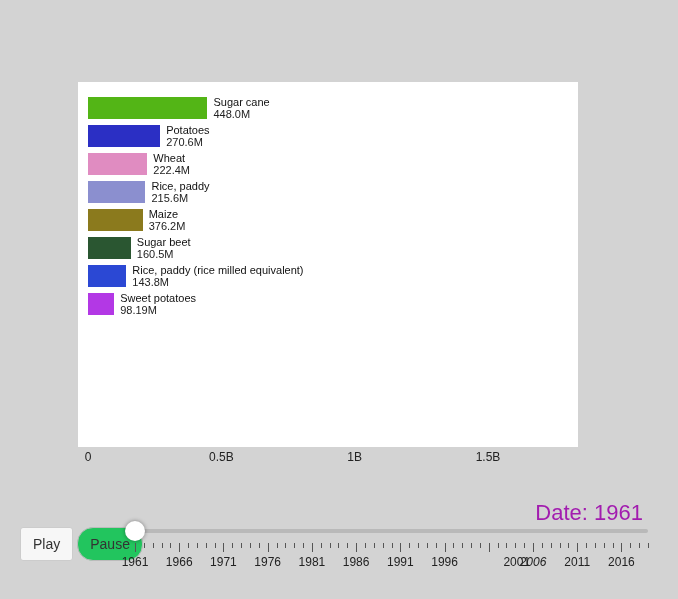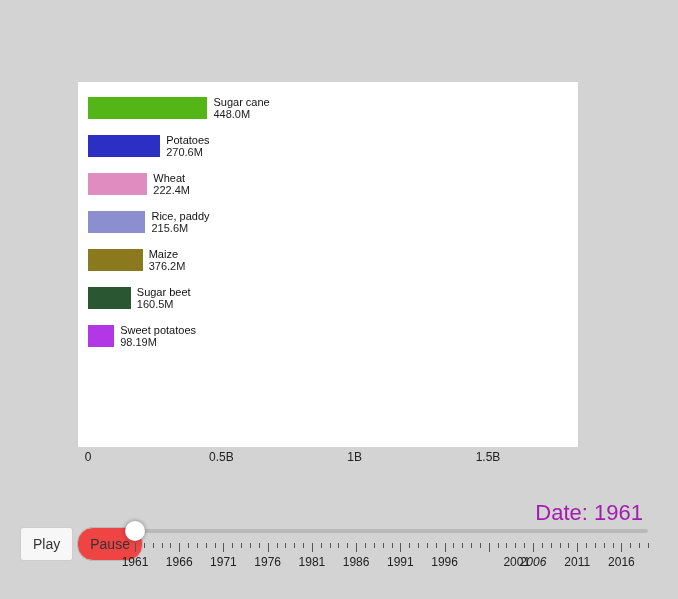--- a/index.html
+++ b/index.html
@@ -21,21 +21,21 @@
     top: 82px;
     width: 500px;
     height: 365px;
     background: #fff;
     box-sizing: border-box;
     padding: 12px 10px 6px 10px;
   }
   .bars {
     display: flex;
     flex-direction: column;
-    gap: 10px;
+    gap: 0;
   }
   .bar-row {
     position: relative;
     display: flex;
     align-items: center;
     height: 28px;
   }
   .bar {
     height: 22px;
   }
@@ -81,21 +81,21 @@
   .btn {
     background: #f7f7f7;
     border: 1px solid #ccc;
     border-radius: 3px;
     padding: 8px 12px;
     font-size: 14px;
     color: #333;
     cursor: pointer;
   }
   .btn + .btn {
-    background: #ef4444;
+    background: #22c55e;
     border-color: #bbb;
     border-radius: 16px;
   }
   .slider-wrap {
     position: absolute;
     left: 135px;
     right: 30px;
     bottom: 18px;
     height: 60px;
   }
@@ -170,20 +170,24 @@
           <div class="bar" style="width: 57.4933px; background: rgb(139, 143, 207);"></div>
           <div class="bar-labels"><span>Rice, paddy</span><span class="val">215.6M</span></div>
         </div>
         <div class="bar-row">
           <div class="bar" style="width: 54.6667px; background: rgb(139, 122, 29);"></div>
           <div class="bar-labels"><span>Maize</span><span class="val">376.2M</span></div>
         </div>
         <div class="bar-row">
           <div class="bar" style="width: 42.8px; background: rgb(42, 86, 49);"></div>
           <div class="bar-labels"><span>Sugar beet</span><span class="val">160.5M</span></div>
+        </div>
+        <div class="bar-row">
+          <div class="bar" style="width: 38.3467px; background: rgb(43, 72, 212);"></div>
+          <div class="bar-labels"><span>Rice, paddy (rice milled equivalent)</span><span class="val">143.8M</span></div>
         </div>
         <div class="bar-row">
           <div class="bar" style="width: 26.184px; background: rgb(179, 56, 229);"></div>
           <div class="bar-labels"><span>Sweet potatoes</span><span class="val">98.19M</span></div>
         </div>
       </div>
   </div>
 
   <div class="x-axis" id="xaxis">
       <span class="x-tick" style="left: 10px;">0</span>

